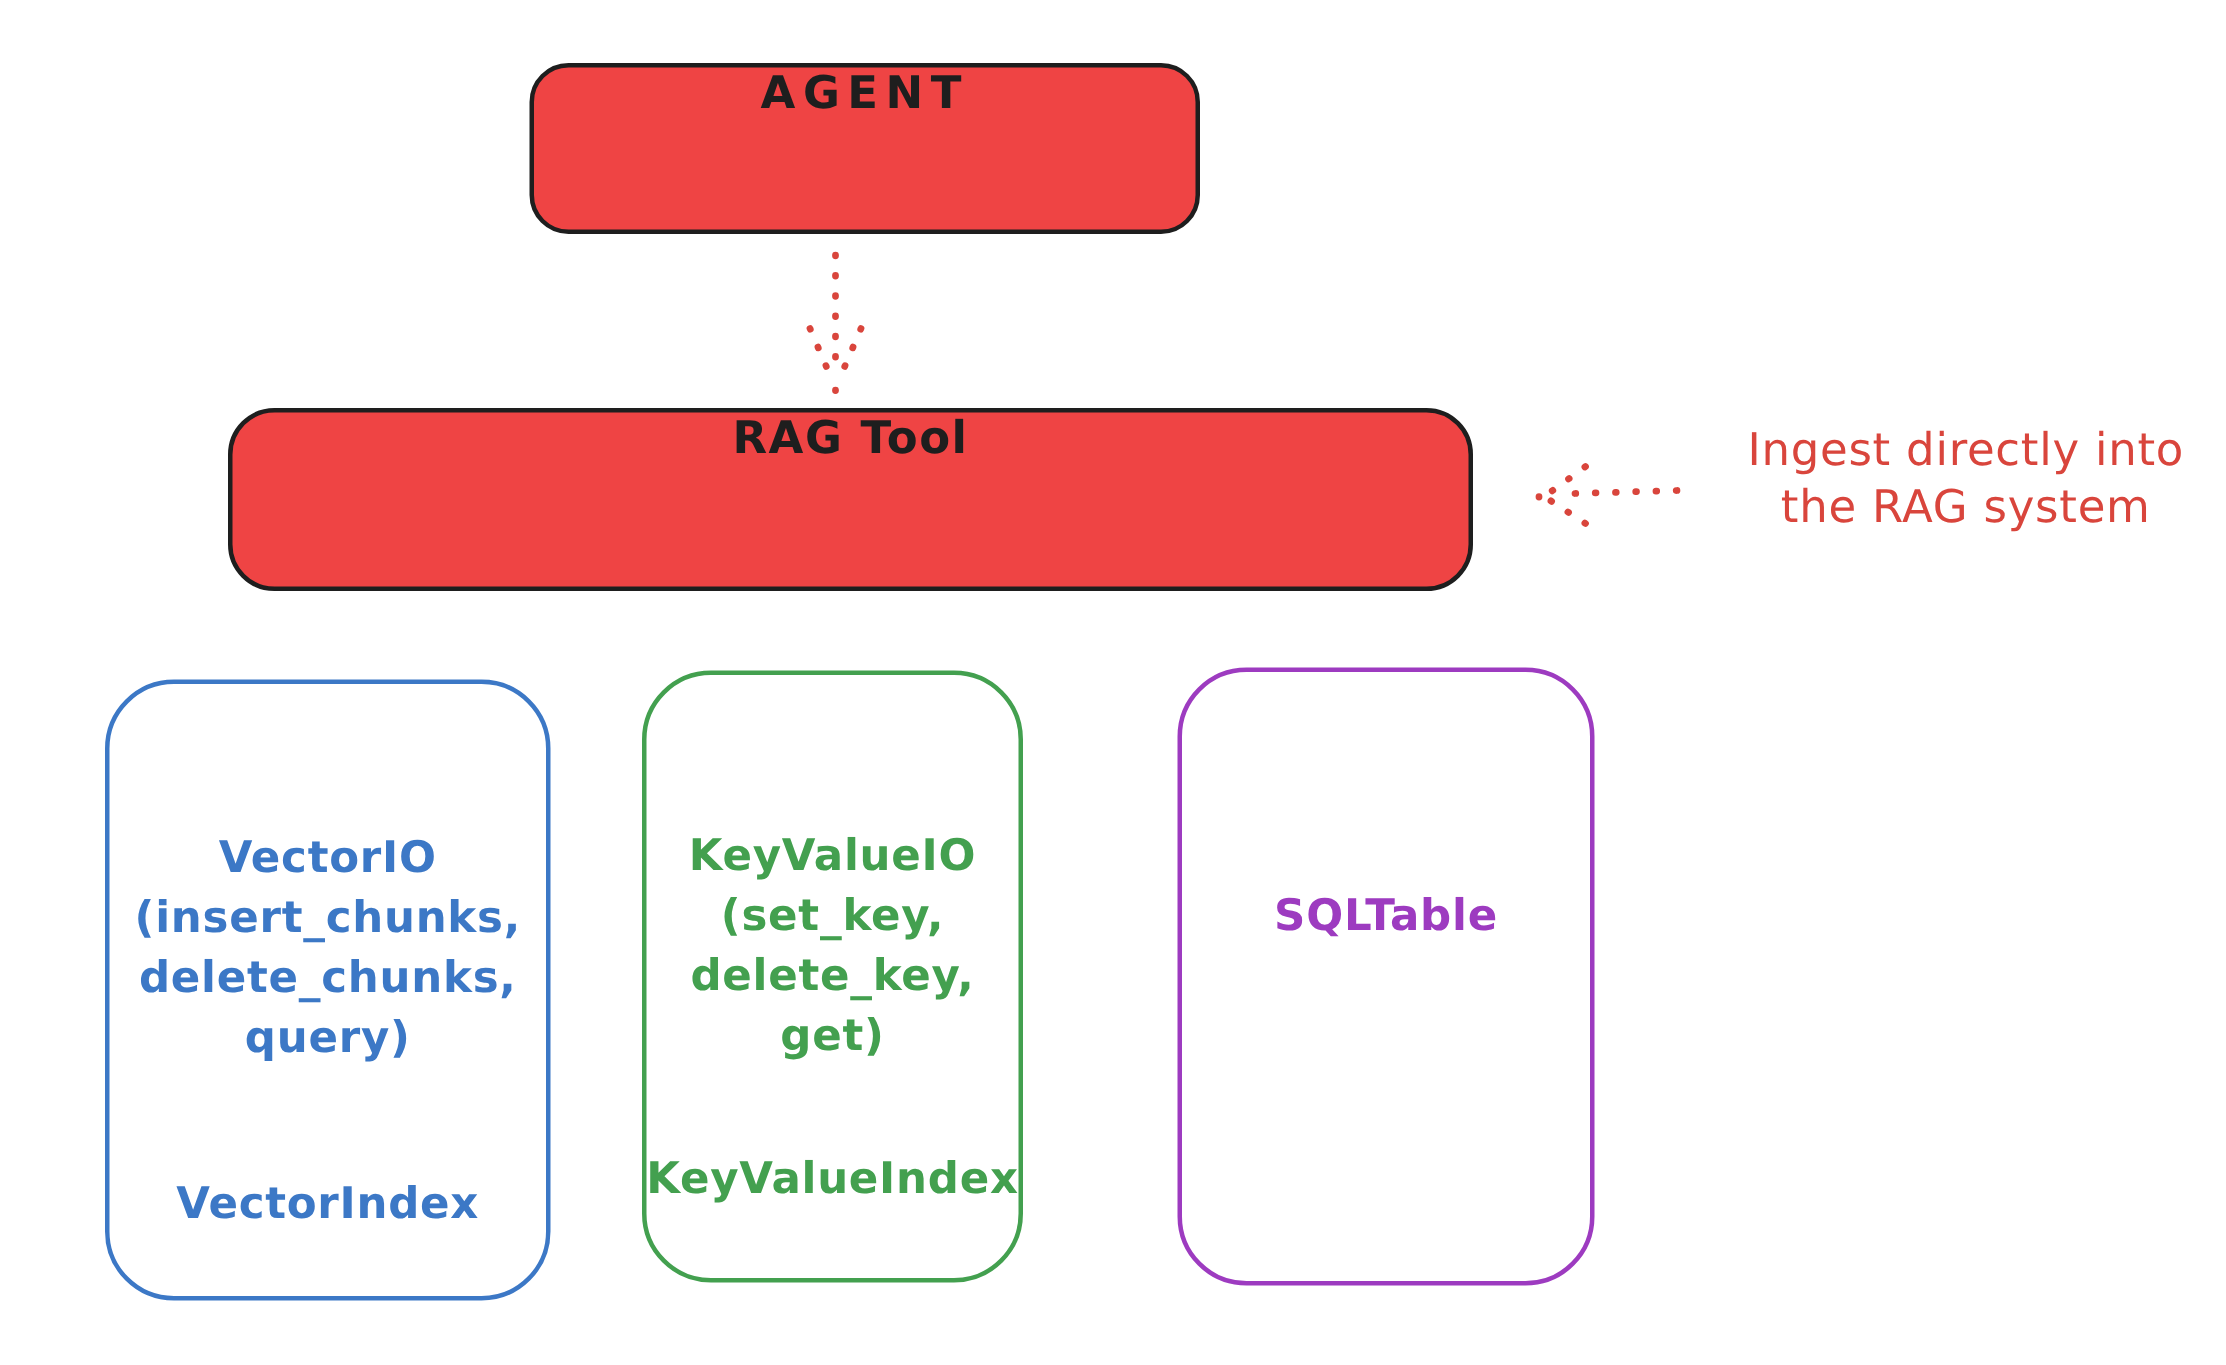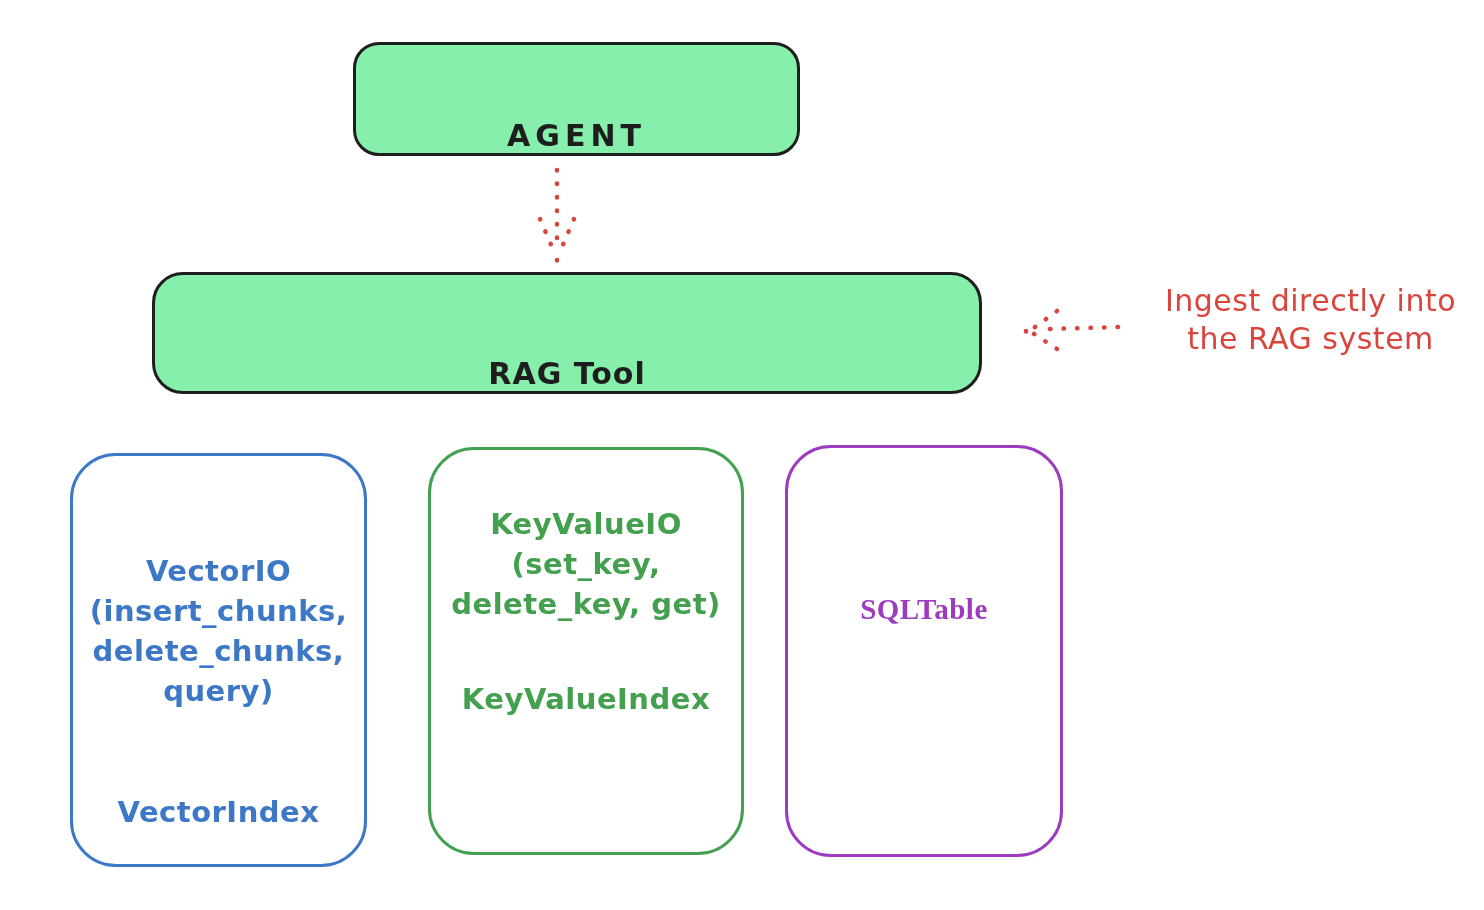--- a/index.html
+++ b/index.html
@@ -20,25 +20,25 @@
   }
   .dotted-red {
     fill: none;
     stroke: var(--red, #d9453c);
     stroke-width: 4.5;
     stroke-linecap: round;
     stroke-dasharray: 0.5 13;
   }
   .node {
     position: absolute;
-    background: #86efac;
+    background: #ef4444;
     border: 3.5px solid var(--ink, #1e1e1e);
     border-radius: 26px;
     display: flex;
-    align-items: flex-end;
+    align-items: flex-start;
     justify-content: center;
   }
   .node-label {
     font-size: 30px;
     font-weight: 600;
     color: var(--ink, #1e1e1e);
   }
   #agent-node { left: 353px; top: 42px; width: 447px; height: 114px; }
   #agent-node .node-label { letter-spacing: 5px; }
   #rag-node { left: 152px; top: 272px; width: 830px; height: 122px; border-radius: 31px; }
@@ -73,25 +73,25 @@
     font-weight: 600;
     line-height: 40px;
     letter-spacing: 0.5px;
   }
   .store-index {
     font-size: 29px;
     font-weight: 600;
     letter-spacing: 0.5px;
   }
   #vector-box     { left: 70px;  top: 453px; width: 297px; height: 414px; color: var(--blue, #3c78c6);   padding-top: 95px; gap: 48px; }
-  #keyvalue-box   { left: 428px; top: 447px; width: 316px; height: 408px; color: var(--green, #43a04f);  padding-top: 54px; }
+  #keyvalue-box   { left: 428px; top: 447px; width: 254px; height: 408px; color: var(--green, #43a04f);  padding-top: 100px; }
   #relational-box { left: 785px; top: 445px; width: 278px; height: 412px; color: var(--purple, #9d3bc0); padding-top: 105px; }
-  #vector-box .store-index     { margin-top: 36px; }
+  #vector-box .store-index     { margin-top: 26px; }
   #keyvalue-box .store-index   { margin-top: 58px; }
-  #relational-box .store-index { margin-top: 40px; font-family: Liberation Serif, serif; }
+  #relational-box .store-index { margin-top: 40px; }
 </style>
 </head>
 <body>
 
 <div class="canvas">
 
   <svg class="arrows-layer" width="1484" height="910" viewBox="0 0 1484 910" xmlns="http://www.w3.org/2000/svg">
 
     <g>
       <path class="dotted-red" d="M557 170 L557 247"></path>

